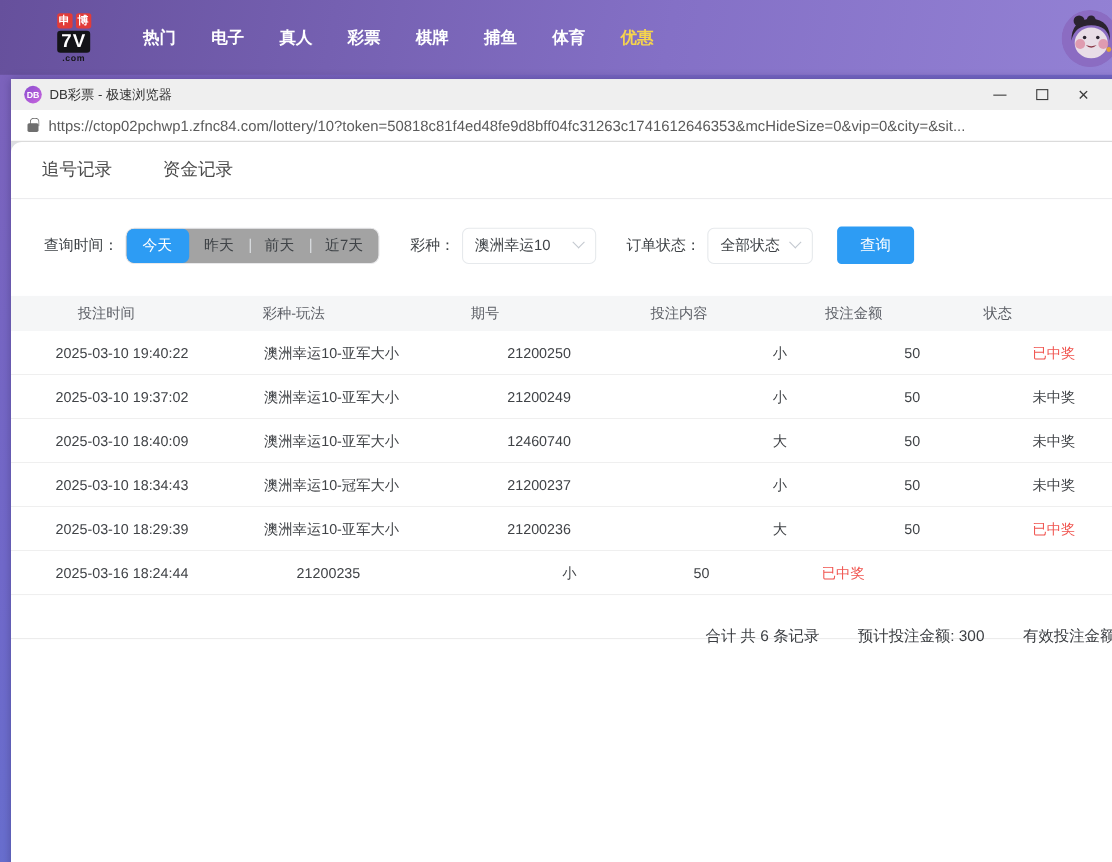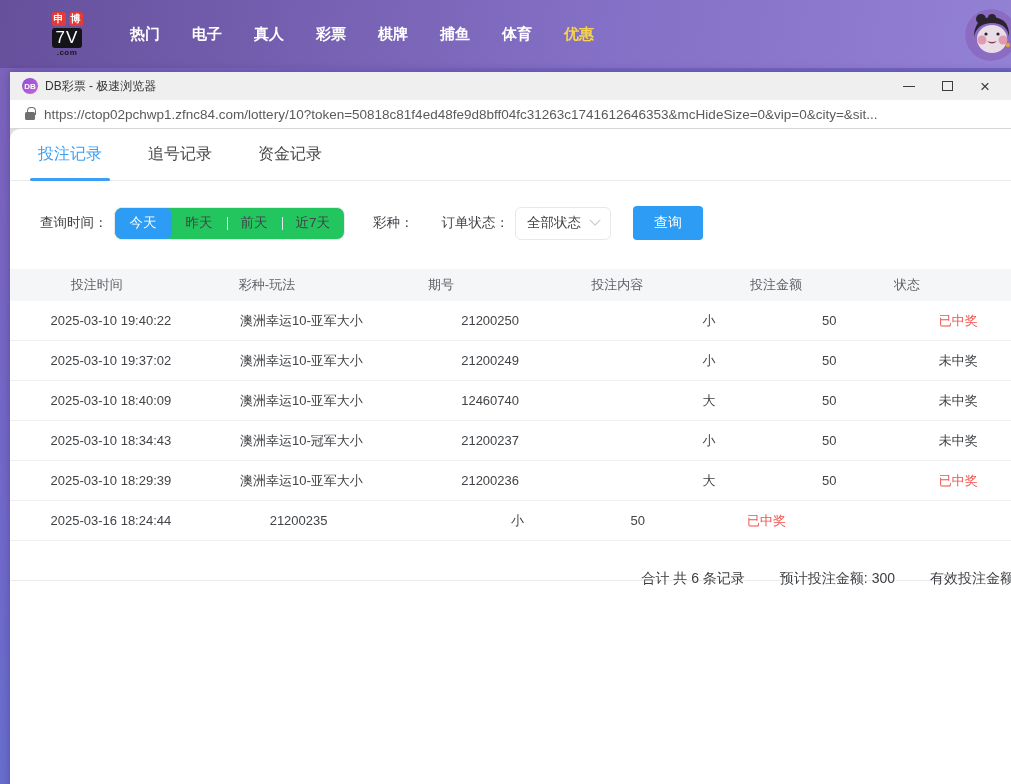--- a/index.html
+++ b/index.html
@@ -7,21 +7,21 @@
     font-family:"Liberation Sans","DejaVu Sans",sans-serif; }
   body { background:linear-gradient(160deg,#7e62ba 0%,#7169ca 45%,#5c76d4 100%); position:relative; }
 
   
   .navbar { height:68px; display:flex; align-items:center;
     background:linear-gradient(100deg,#66509c 0%,#8470c6 60%,#9381d4 100%); position:relative; }
   .logo { margin-left:38px; width:58px; display:flex; flex-direction:column; align-items:center; }
   .logo-badges { display:flex; gap:3px; margin-bottom:2px; }
   .logo-badges span { width:14px; height:14px; background:#e23c39; color:#fff; border-radius:2.5px;
     font-size:10px; font-weight:bold; display:flex; align-items:center; justify-content:center; }
-  .logo-7v { background:#141418; color:#fff; border-radius:3px; font-weight:400; font-size:17px;
+  .logo-7v { background:#141418; color:#fff; border-radius:3px; font-weight:700; font-size:17px;
     padding:0 4px; line-height:20px; letter-spacing:1px; }
   .logo-com { font-size:8px; font-weight:900; color:#16161a; line-height:9px; letter-spacing:.5px; }
   .nav-menu { list-style:none; display:flex; margin-left:18px; }
   .nav-item { color:#fff; font-size:15px; font-weight:bold; padding:0 16px; cursor:pointer; }
   .nav-item.hl { color:#f6d44d; }
   .avatar { position:absolute; right:-6px; top:9px; width:52px; height:52px; border-radius:50%; overflow:hidden; }
 
   
   .window { position:absolute; left:10px; top:72px; width:1008px; height:760px;
     background:#fff; box-shadow:0 0 8px rgba(35,25,75,.35); }
@@ -48,21 +48,21 @@
   .tab-bar { height:52px; display:flex; align-items:center; padding-left:28px; border-bottom:1px solid #ececee; }
   .tab { font-size:16px; color:#4a4a4a; margin-right:46px; position:relative; height:52px;
     display:flex; align-items:center; cursor:pointer; }
   .tab.active { color:#3b9ff5; }
   .tab.active::after { content:""; position:absolute; left:-8px; right:-8px; bottom:0; height:3px;
     border-radius:2px; background:#3b9ff5; }
 
   
   .filter-row { display:flex; align-items:center; margin:26px 0 0 30px; height:32px; font-size:13.5px; color:#3f4347; }
   .seg-group { display:flex; align-items:stretch; height:33px; border:1px solid #e8e8ea; border-radius:8px;
-    margin-left:6px; overflow:hidden; background:#22c55e; }
+    margin-left:6px; overflow:hidden; background:#a3a3a3; }
   .seg { position:relative; border:none; background:transparent; font-size:13.5px; color:#3f4347;
     padding:0 14px; cursor:pointer; font-family:inherit; display:flex; align-items:center; }
   .seg.active { background:#2d9cf4; color:#fff; border-radius:6px; padding:0 15px; }
   .seg:nth-child(n+3)::before { content:""; position:absolute; left:0; top:9px; bottom:9px; width:1px; background:#e3e6ea; }
   .flt-label { margin-left:28px; }
   .dropdown { display:flex; align-items:center; justify-content:space-between; height:33px;
     border:1px solid #e6e9ec; border-radius:6px; background:#fff; padding:0 11px; margin-left:6px; cursor:pointer; }
   .dd-lottery { width:122px; } .dd-status { width:96px; }
   .dd-value { font-size:13.5px; color:#3f4347; }
   .caret { width:8px; height:8px; border-right:1.6px solid #c3c8cf; border-bottom:1.6px solid #c3c8cf;
@@ -142,34 +142,37 @@
 
   <div class="urlbar">
     <span class="lock"></span>
     <span class="url-text">https://ctop02pchwp1.zfnc84.com/lottery/10?token=50818c81f4ed48fe9d8bff04fc31263c1741612646353&amp;mcHideSize=0&amp;vip=0&amp;city=&amp;sit...</span>
   </div>
 
   <div class="browser-content">
   <div class="page">
 
     <div class="tab-bar">
-          <div class="tab active">投注记录</div>
           <div class="tab">追号记录</div>
           <div class="tab">资金记录</div>
         </div>
 
     <div class="filter-row">
       <span>查询时间：</span>
       <div class="seg-group">
             <button class="seg active">今天</button>
             <button class="seg">昨天</button>
             <button class="seg">前天</button>
             <button class="seg">近7天</button>
           </div>
       <span class="flt-label">彩种：</span>
+      <div class="dropdown dd-lottery">
+        <span class="dd-value">澳洲幸运10</span>
+        <span class="caret"></span>
+      </div>
       <span class="flt-label">订单状态：</span>
       <div class="dropdown dd-status">
         <span class="dd-value">全部状态</span>
         <span class="caret"></span>
       </div>
       <button class="query-btn">查询</button>
     </div>
 
     <div class="table">
       <div class="thead">

